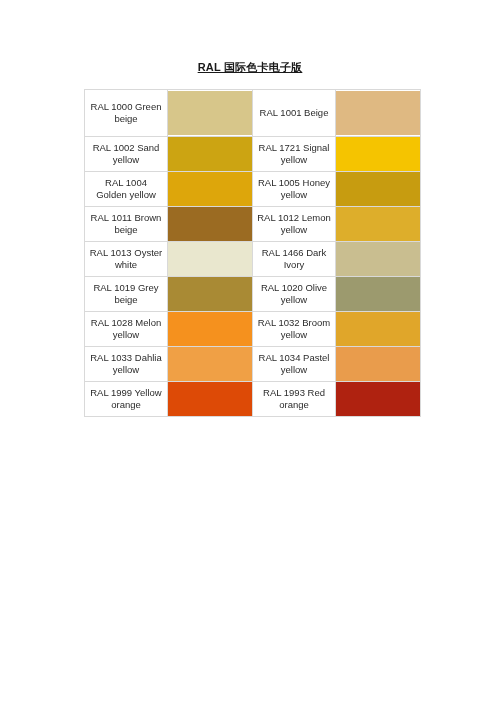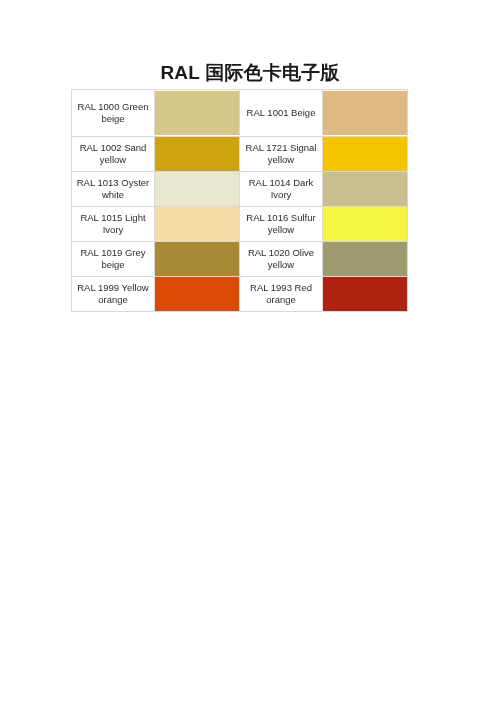--- a/index.html
+++ b/index.html
@@ -21,28 +21,29 @@
     background: #ffffff;
     box-sizing: border-box;
     position: relative;
   }
   .doc-title {
     position: absolute;
     top: 60px;
     left: 0;
     width: 500px;
     text-align: center;
-    font-size: 19px;
+    font-size: 11px;
     font-weight: bold;
     letter-spacing: 0.2px;
     color: #1a1a1a;
+    text-decoration: underline;
   }
   .color-table {
     position: absolute;
-    left: 71px;
+    left: 84px;
     top: 89px;
     width: 334px;
     border-collapse: collapse;
     table-layout: fixed;
   }
   .color-table tr {
     height: 27px;
   }
   .color-table td {
     border: 1px solid #d9d9d9;
@@ -102,47 +103,77 @@
           <td class="name-cell">RAL 1002 Sand yellow</td>
           <td class="swatch-cell">
             <span class="swatch" style="background-color: rgb(204, 164, 18);"></span>
           </td>
           <td class="name-cell">RAL 1721 Signal yellow</td>
           <td class="swatch-cell">
             <span class="swatch" style="background-color: rgb(245, 196, 0);"></span>
           </td>
         </tr>
         <tr>
+          <td class="name-cell">RAL 1004 Golden yellow</td>
+          <td class="swatch-cell">
+            <span class="swatch" style="background-color: rgb(221, 166, 11);"></span>
+          </td>
+          <td class="name-cell">RAL 1005 Honey yellow</td>
+          <td class="swatch-cell">
+            <span class="swatch" style="background-color: rgb(199, 156, 16);"></span>
+          </td>
+        </tr>
+        <tr>
+          <td class="name-cell">RAL 1011 Brown beige</td>
+          <td class="swatch-cell">
+            <span class="swatch" style="background-color: rgb(155, 107, 34);"></span>
+          </td>
+          <td class="name-cell">RAL 1012 Lemon yellow</td>
+          <td class="swatch-cell">
+            <span class="swatch" style="background-color: rgb(221, 174, 43);"></span>
+          </td>
+        </tr>
+        <tr>
           <td class="name-cell">RAL 1013 Oyster white</td>
           <td class="swatch-cell">
             <span class="swatch" style="background-color: rgb(233, 231, 206);"></span>
           </td>
-          <td class="name-cell">RAL 1014 Dark Ivory</td>
+          <td class="name-cell">RAL 1466 Dark Ivory</td>
           <td class="swatch-cell">
             <span class="swatch" style="background-color: rgb(201, 190, 144);"></span>
-          </td>
-        </tr>
-        <tr>
-          <td class="name-cell">RAL 1015 Light Ivory</td>
-          <td class="swatch-cell">
-            <span class="swatch" style="background-color: rgb(243, 220, 168);"></span>
-          </td>
-          <td class="name-cell">RAL 1016 Sulfur yellow</td>
-          <td class="swatch-cell">
-            <span class="swatch" style="background-color: rgb(244, 244, 65);"></span>
           </td>
         </tr>
         <tr>
           <td class="name-cell">RAL 1019 Grey beige</td>
           <td class="swatch-cell">
             <span class="swatch" style="background-color: rgb(169, 138, 52);"></span>
           </td>
           <td class="name-cell">RAL 1020 Olive yellow</td>
           <td class="swatch-cell">
             <span class="swatch" style="background-color: rgb(156, 154, 110);"></span>
+          </td>
+        </tr>
+        <tr>
+          <td class="name-cell">RAL 1028 Melon yellow</td>
+          <td class="swatch-cell">
+            <span class="swatch" style="background-color: rgb(245, 145, 30);"></span>
+          </td>
+          <td class="name-cell">RAL 1032 Broom yellow</td>
+          <td class="swatch-cell">
+            <span class="swatch" style="background-color: rgb(224, 166, 42);"></span>
+          </td>
+        </tr>
+        <tr>
+          <td class="name-cell">RAL 1033 Dahlia yellow</td>
+          <td class="swatch-cell">
+            <span class="swatch" style="background-color: rgb(240, 160, 69);"></span>
+          </td>
+          <td class="name-cell">RAL 1034 Pastel yellow</td>
+          <td class="swatch-cell">
+            <span class="swatch" style="background-color: rgb(233, 156, 76);"></span>
           </td>
         </tr>
         <tr>
           <td class="name-cell">RAL 1999 Yellow orange</td>
           <td class="swatch-cell">
             <span class="swatch" style="background-color: rgb(221, 74, 6);"></span>
           </td>
           <td class="name-cell">RAL 1993 Red orange</td>
           <td class="swatch-cell">
             <span class="swatch" style="background-color: rgb(175, 34, 16);"></span>

